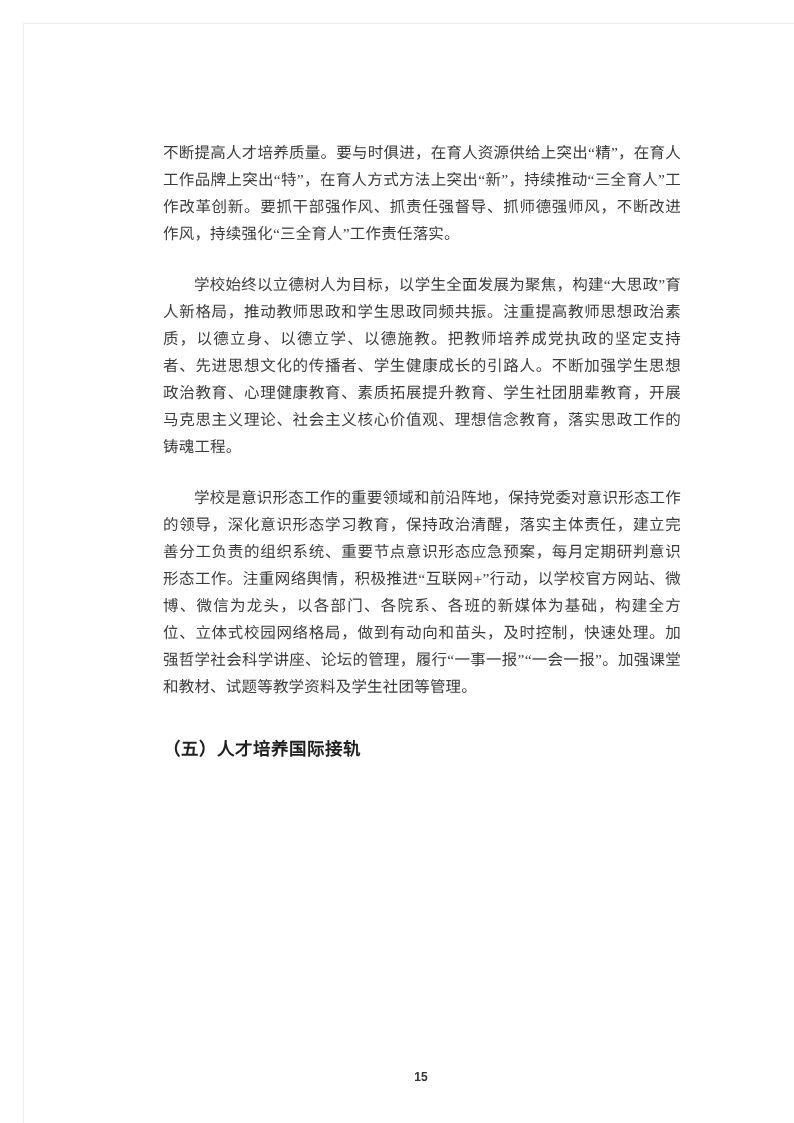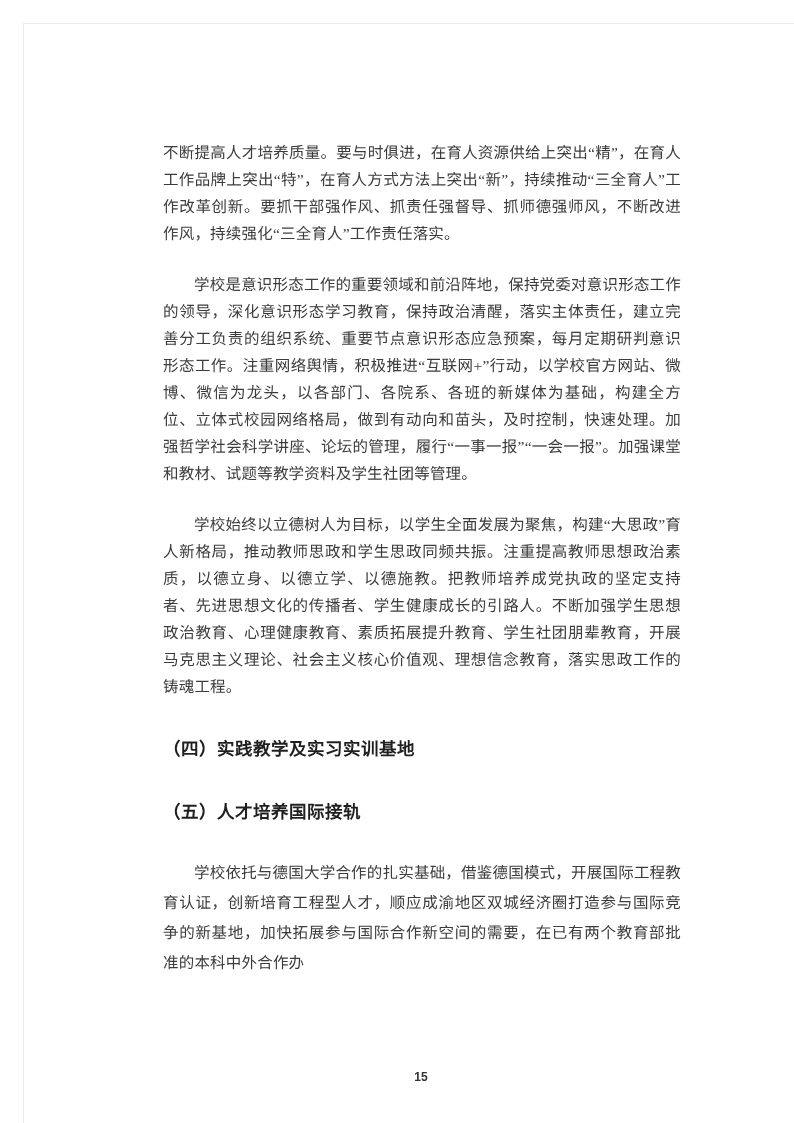--- a/index.html
+++ b/index.html
@@ -75,31 +75,29 @@
 </style>
 </head>
 <body>
 
 <div class="doc-page">
 
   <main class="content">
 
     <p class="body no-indent">不断提高人才培养质量。要与时俱进，在育人资源供给上突出“精”，在育人工作品牌上突出“特”，在育人方式方法上突出“新”，持续推动“三全育人”工作改革创新。要抓干部强作风、抓责任强督导、抓师德强师风，不断改进作风，持续强化“三全育人”工作责任落实。</p>
 
+    <p class="body">学校始终以立德树人为目标，以学生全面发展为聚焦，构建“大思政”育人新格局，推动教师思政和学生思政同频共振。注重提高教师思想政治素质，以德立身、以德立学、以德施教。把教师培养成党执政的坚定支持者、先进思想文化的传播者、学生健康成长的引路人。不断加强学生思想政治教育、心理健康教育、素质拓展提升教育、学生社团朋辈教育，开展马克思主义理论、社会主义核心价值观、理想信念教育，落实思政工作的铸魂工程。</p>
+
     <p class="body">学校是意识形态工作的重要领域和前沿阵地，保持党委对意识形态工作的领导，深化意识形态学习教育，保持政治清醒，落实主体责任，建立完善分工负责的组织系统、重要节点意识形态应急预案，每月定期研判意识形态工作。注重网络舆情，积极推进“互联网+”行动，以学校官方网站、微博、微信为龙头，以各部门、各院系、各班的新媒体为基础，构建全方位、立体式校园网络格局，做到有动向和苗头，及时控制，快速处理。加强哲学社会科学讲座、论坛的管理，履行“一事一报”“一会一报”。加强课堂和教材、试题等教学资料及学生社团等管理。</p>
 
-    <p class="body">学校始终以立德树人为目标，以学生全面发展为聚焦，构建“大思政”育人新格局，推动教师思政和学生思政同频共振。注重提高教师思想政治素质，以德立身、以德立学、以德施教。把教师培养成党执政的坚定支持者、先进思想文化的传播者、学生健康成长的引路人。不断加强学生思想政治教育、心理健康教育、素质拓展提升教育、学生社团朋辈教育，开展马克思主义理论、社会主义核心价值观、理想信念教育，落实思政工作的铸魂工程。</p>
-
-    <h2 class="heading">（四）实践教学及实习实训基地</h2>
 
 
 
     <h2 class="heading">（五）人才培养国际接轨</h2>
 
-    <p class="body loose">学校依托与德国大学合作的扎实基础，借鉴德国模式，开展国际工程教育认证，创新培育工程型人才，顺应成渝地区双城经济圈打造参与国际竞争的新基地，加快拓展参与国际合作新空间的需要，在已有两个教育部批准的本科中外合作办</p>
 
   </main>
 
   <footer class="page-footer">
     <span class="page-number">15</span>
   </footer>
 
 </div>
 
 </body></html>

